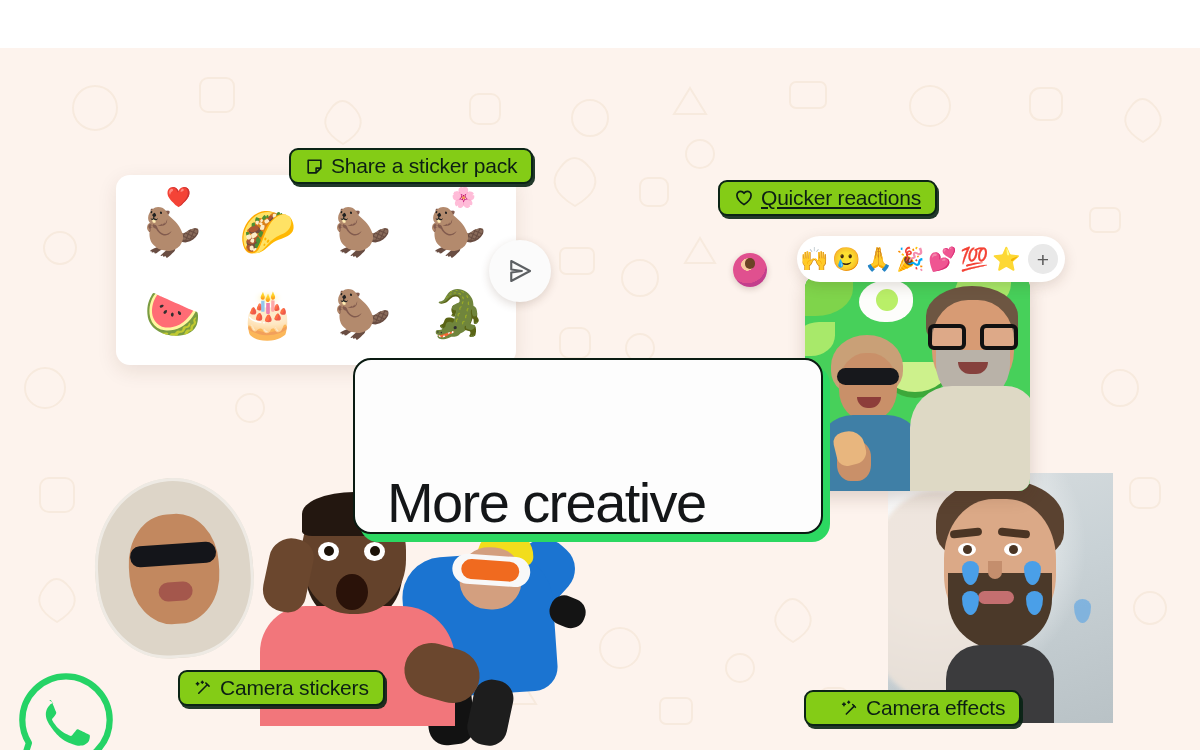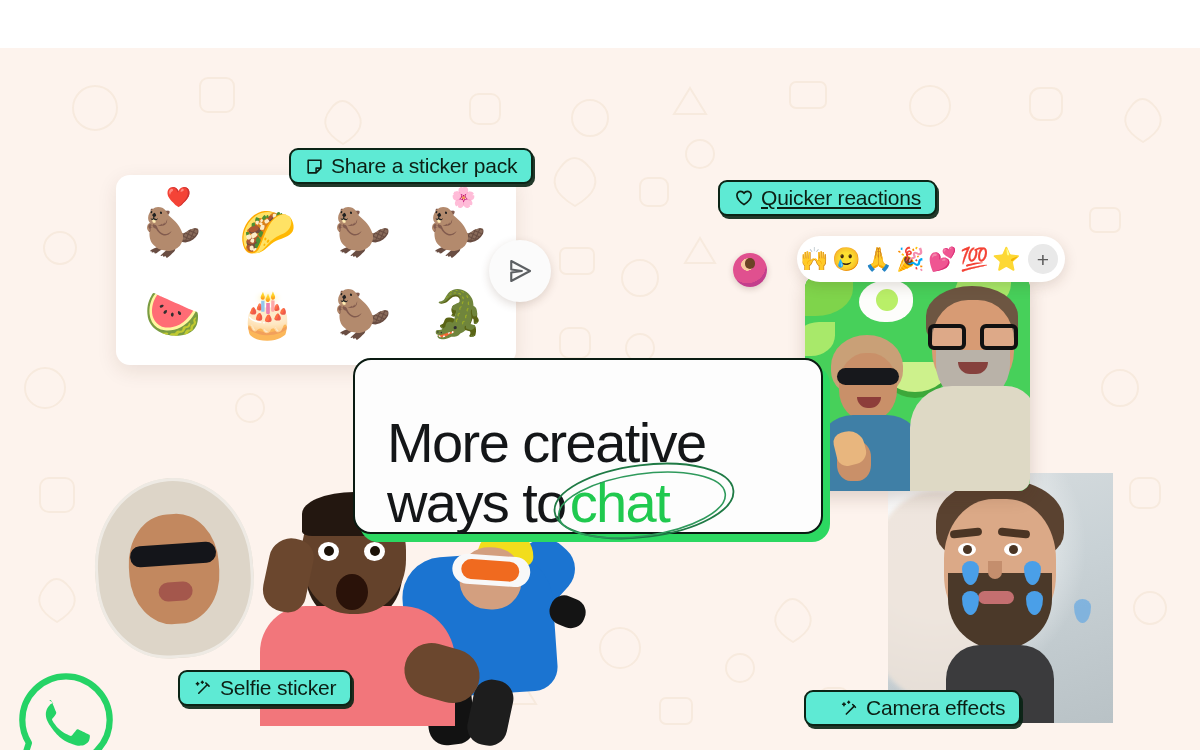--- a/index.html
+++ b/index.html
@@ -33,21 +33,21 @@
   }
 
   
   .pill {
     position: absolute;
     display: flex;
     align-items: center;
     gap: 7px;
     height: 36px;
     padding: 0 14px;
-    background: #5eead4;
+    background: #84cc16;
     border: 2px solid #0b2416;
     border-radius: 9px;
     color: #0c1f14;
     font-size: 21px;
     font-weight: 500;
     letter-spacing: -.2px;
     white-space: nowrap;
     box-shadow: 2px 3px 0 rgba(9,35,20,.9);
     z-index: 60;
   }
@@ -672,21 +672,21 @@
       <span>Quicker reactions</span>
     </div>
 
     <div class="pill" style="left:178px; top:622px;">
       <svg width="19" height="19" viewBox="0 0 24 24" fill="none" stroke="#0c1f14" stroke-width="2" stroke-linecap="round">
         <path d="M6 18 L17 7"></path>
         <path d="M15 5 l4 4"></path>
         <path d="M4.5 4.5 l0 3 M3 6 l3 0"></path>
         <path d="M10.5 3 l0 2.4 M9.3 4.2 l2.4 0"></path>
       </svg>
-      <span>Selfie sticker</span>
+      <span>Camera stickers</span>
     </div>
 
     <div class="pill" style="left:804px; top:642px;padding-left:34px;">
       <svg width="19" height="19" viewBox="0 0 24 24" fill="none" stroke="#0c1f14" stroke-width="2" stroke-linecap="round">
         <path d="M8 19 L18 9"></path>
         <path d="M16 7 l3.5 3.5"></path>
         <path d="M5 5 l0 3.4 M3.3 6.7 l3.4 0"></path>
         <path d="M11 3 l0 2.2 M9.9 4.1 l2.2 0"></path>
       </svg>
       <span>Camera effects</span>
@@ -782,30 +782,20 @@
       <div class="cs-hair"></div>
       <div class="cs-eye l"></div>
       <div class="cs-eye r"></div>
       <div class="cs-mouth"></div>
       <div class="cs-hand"></div>
       <div class="cs-arm"></div>
     </div>
 
     <div class="headline-card">
       <div class="hl-line">More creative</div>
-      <div class="hl-line second">
-        <span>ways to </span>
-        <span class="hl-chat-wrap">
-          <svg class="hl-ellipse" viewBox="0 0 192 86" fill="none">
-            <ellipse cx="96" cy="44" rx="90" ry="36" stroke="#1f7a45" stroke-width="1.8" transform="rotate(-7 96 44)"></ellipse>
-            <ellipse cx="94" cy="48" rx="84" ry="31" stroke="#2f9a5c" stroke-width="1.6" transform="rotate(-8 94 48)"></ellipse>
-          </svg>
-          <span class="hl-chat">chat</span>
-        </span>
-      </div>
     </div>
 
     <svg class="wa-logo" viewBox="0 0 100 100" fill="none">
       <path d="M50 8 C27 8 8 27 8 50 c0 8 2.3 15.6 6.3 22.1 L8 92 l20.7 -6 C35 89.5 42.3 92 50 92 c23 0 42 -19 42 -42 S73 8 50 8 Z" stroke="#25D366" stroke-width="6" stroke-linejoin="round"></path>
       <path d="M38 34 c-1.4 0 -2.8 .5 -3.8 1.8 -1.2 1.5 -3.6 3.9 -3.6 9 0 5.1 3.7 10.1 4.2 10.8 .5 .7 7.2 12 17.8 16.3 8.8 3.6 10.6 2.9 12.5 2.7 1.9 -.2 6.2 -2.5 7.1 -5 .9 -2.5 .9 -4.6 .6 -5 -.3 -.5 -1.1 -.8 -2.3 -1.4 -1.2 -.6 -7 -3.5 -8.1 -3.9 -1.1 -.4 -1.9 -.6 -2.7 .6 -.8 1.2 -3.1 3.9 -3.8 4.7 -.7 .8 -1.4 .9 -2.6 .3 -1.2 -.6 -5.1 -1.9 -9.7 -6 -3.6 -3.2 -6 -7.2 -6.7 -8.4 -.7 -1.2 -.1 -1.9 .5 -2.5 .6 -.6 1.2 -1.4 1.8 -2.1 .6 -.7 .8 -1.2 1.2 -2 .4 -.8 .2 -1.5 -.1 -2.1 -.3 -.6 -2.7 -6.5 -3.7 -8.9 -.9 -2.3 -1.9 -2 -2.6 -2 Z" fill="#25D366"></path>
     </svg>
 
   </div>
 </div>
 

